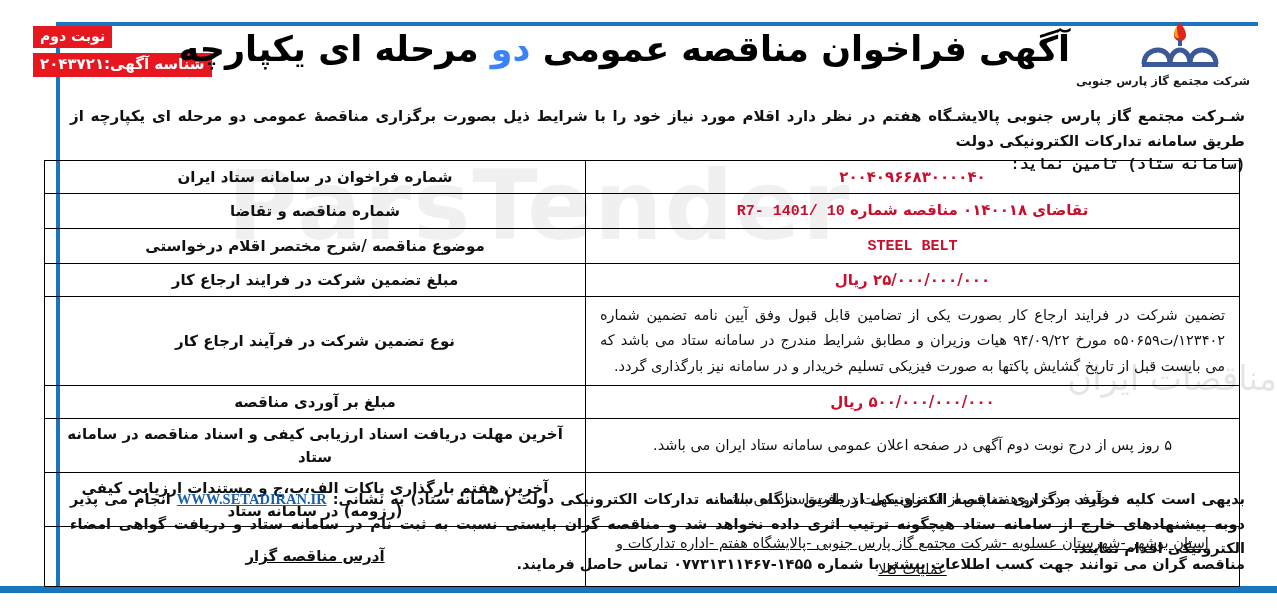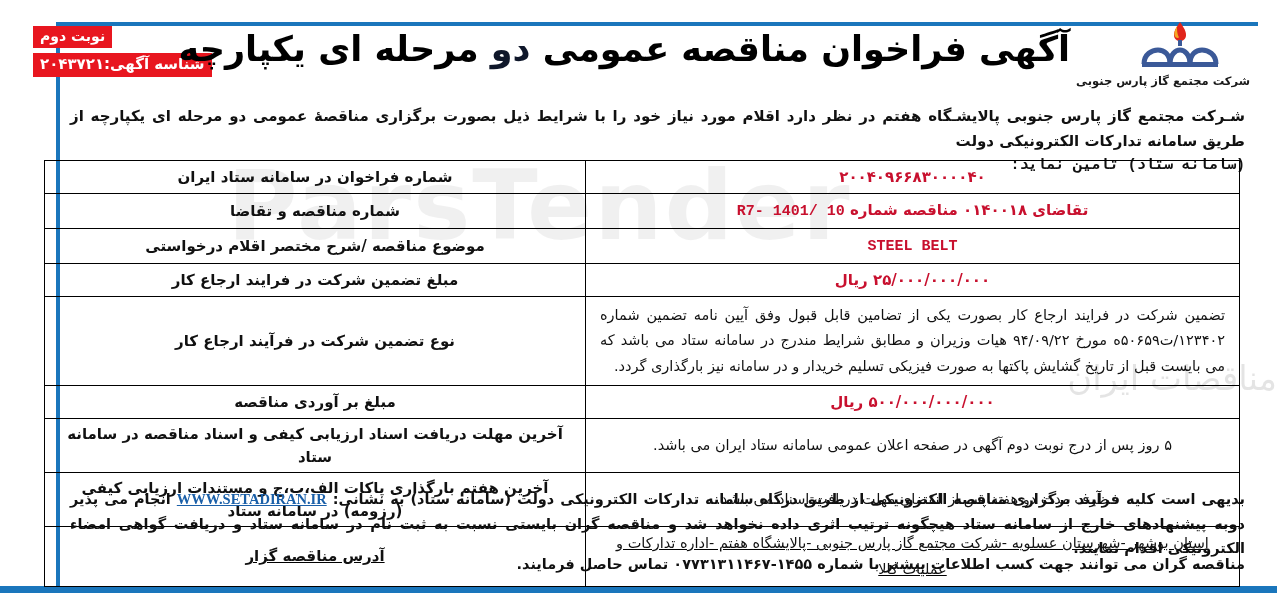--- a/index.html
+++ b/index.html
@@ -119,21 +119,21 @@
     top: 28px;
     width: 830px;
     text-align: center;
     font-size: 35px;
     font-weight: bold;
     color: #000000;
     line-height: 1.25;
     white-space: nowrap;
   }
   .title .accent {
-    color: #0f172a;
+    color: #3b82f6;
   }
 
   .logo-block {
     position: absolute;
     left: 1110px;
     top: 20px;
     width: 140px;
     text-align: center;
   }
   .logo-mark {

